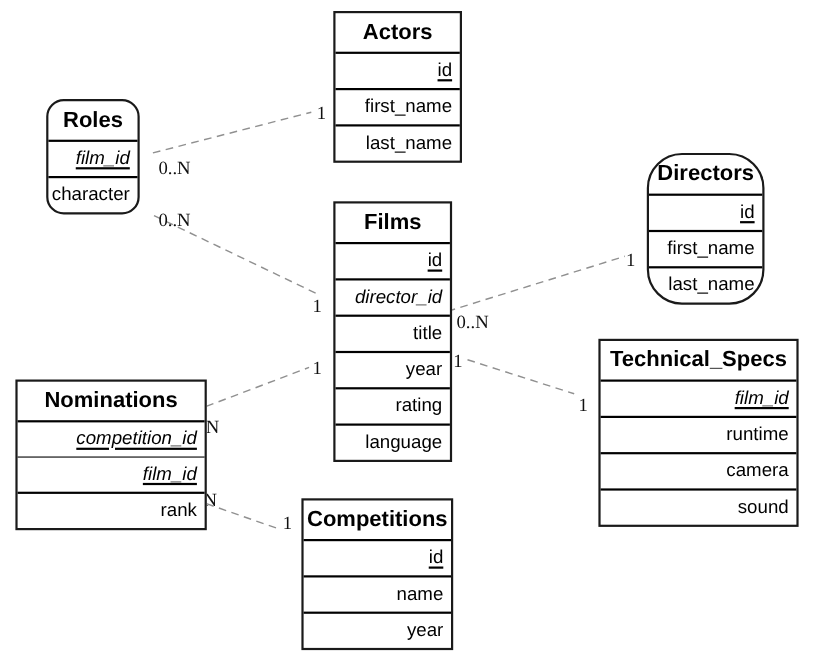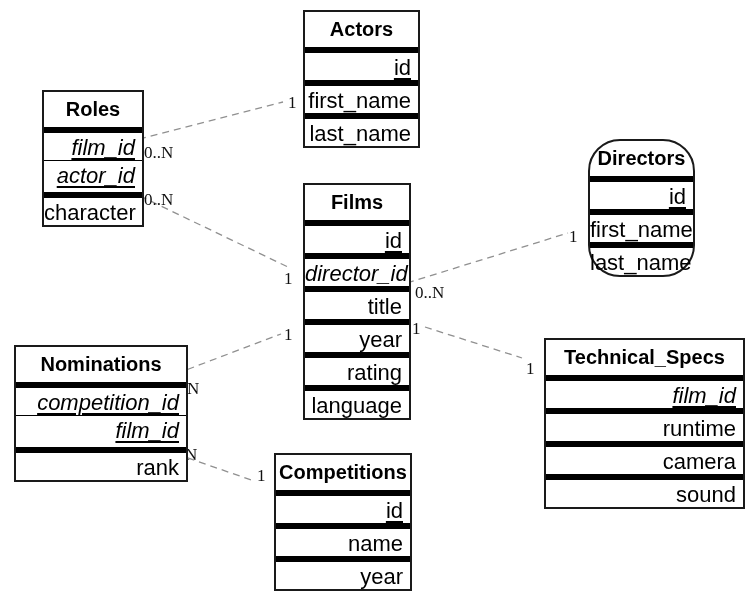--- a/index.html
+++ b/index.html
@@ -14,22 +14,22 @@
     position:absolute;z-index:2;background:#ffffff;
     border:2px solid #1a1a1a;box-sizing:border-box;
   }
   .ehead{
     height:35px;line-height:35px;text-align:center;
     font-weight:bold;font-size:20px;letter-spacing:0;
     white-space:nowrap;overflow:hidden;
   }
   .row{
     height:33px;line-height:30px;box-sizing:border-box;
-    border-top:6px solid #000000;
-    text-align:right;padding-right:7px;font-size:22px;white-space:nowrap;
+    border-top:2px solid #000000;
+    text-align:right;padding-right:7px;font-size:17px;white-space:nowrap;
   }
   .row.thin{border-top-width:1px;height:32px;}
   .row.fk .lbl{font-style:italic;}
   .row.pk .lbl{
     text-decoration:underline;
     text-decoration-thickness:1.5px;
     text-underline-offset:3px;
   }
 </style>
 </head>
@@ -64,24 +64,23 @@
     <text class="card" x="257" y="481">1</text>
   </svg>
 
   <div class="etable" style="left:303px;top:10px;width:117px;">
     <div class="ehead">Actors</div>
     <div class="row pk"><span class="lbl">id</span></div>
     <div class="row"><span class="lbl">first_name</span></div>
     <div class="row"><span class="lbl">last_name</span></div>
   </div>
 
-  <div class="etable" style="left:42px;top:90px;width:102px;">
+  <div class="etable" style="left:42px;top:90px;width:85px;border-radius:16px;">
     <div class="ehead">Roles</div>
     <div class="row pk fk"><span class="lbl">film_id</span></div>
-    <div class="row pk fk thin"><span class="lbl">actor_id</span></div>
     <div class="row"><span class="lbl">character</span></div>
   </div>
 
   <div class="etable" style="left:303px;top:183px;width:108px;">
     <div class="ehead">Films</div>
     <div class="row pk"><span class="lbl">id</span></div>
     <div class="row fk"><span class="lbl">director_id</span></div>
     <div class="row"><span class="lbl">title</span></div>
     <div class="row"><span class="lbl">year</span></div>
     <div class="row"><span class="lbl">rating</span></div>
@@ -95,21 +94,21 @@
     <div class="row"><span class="lbl">last_name</span></div>
   </div>
 
   <div class="etable" style="left:14px;top:345px;width:174px;">
     <div class="ehead">Nominations</div>
     <div class="row pk fk"><span class="lbl">competition_id</span></div>
     <div class="row pk fk thin"><span class="lbl">film_id</span></div>
     <div class="row"><span class="lbl">rank</span></div>
   </div>
 
-  <div class="etable" style="left:544px;top:308px;width:201px;margin-top:30px;">
+  <div class="etable" style="left:544px;top:308px;width:182px;">
     <div class="ehead">Technical_Specs</div>
     <div class="row pk fk"><span class="lbl">film_id</span></div>
     <div class="row"><span class="lbl">runtime</span></div>
     <div class="row"><span class="lbl">camera</span></div>
     <div class="row"><span class="lbl">sound</span></div>
   </div>
 
   <div class="etable" style="left:274px;top:453px;width:138px;">
     <div class="ehead">Competitions</div>
     <div class="row pk"><span class="lbl">id</span></div>

